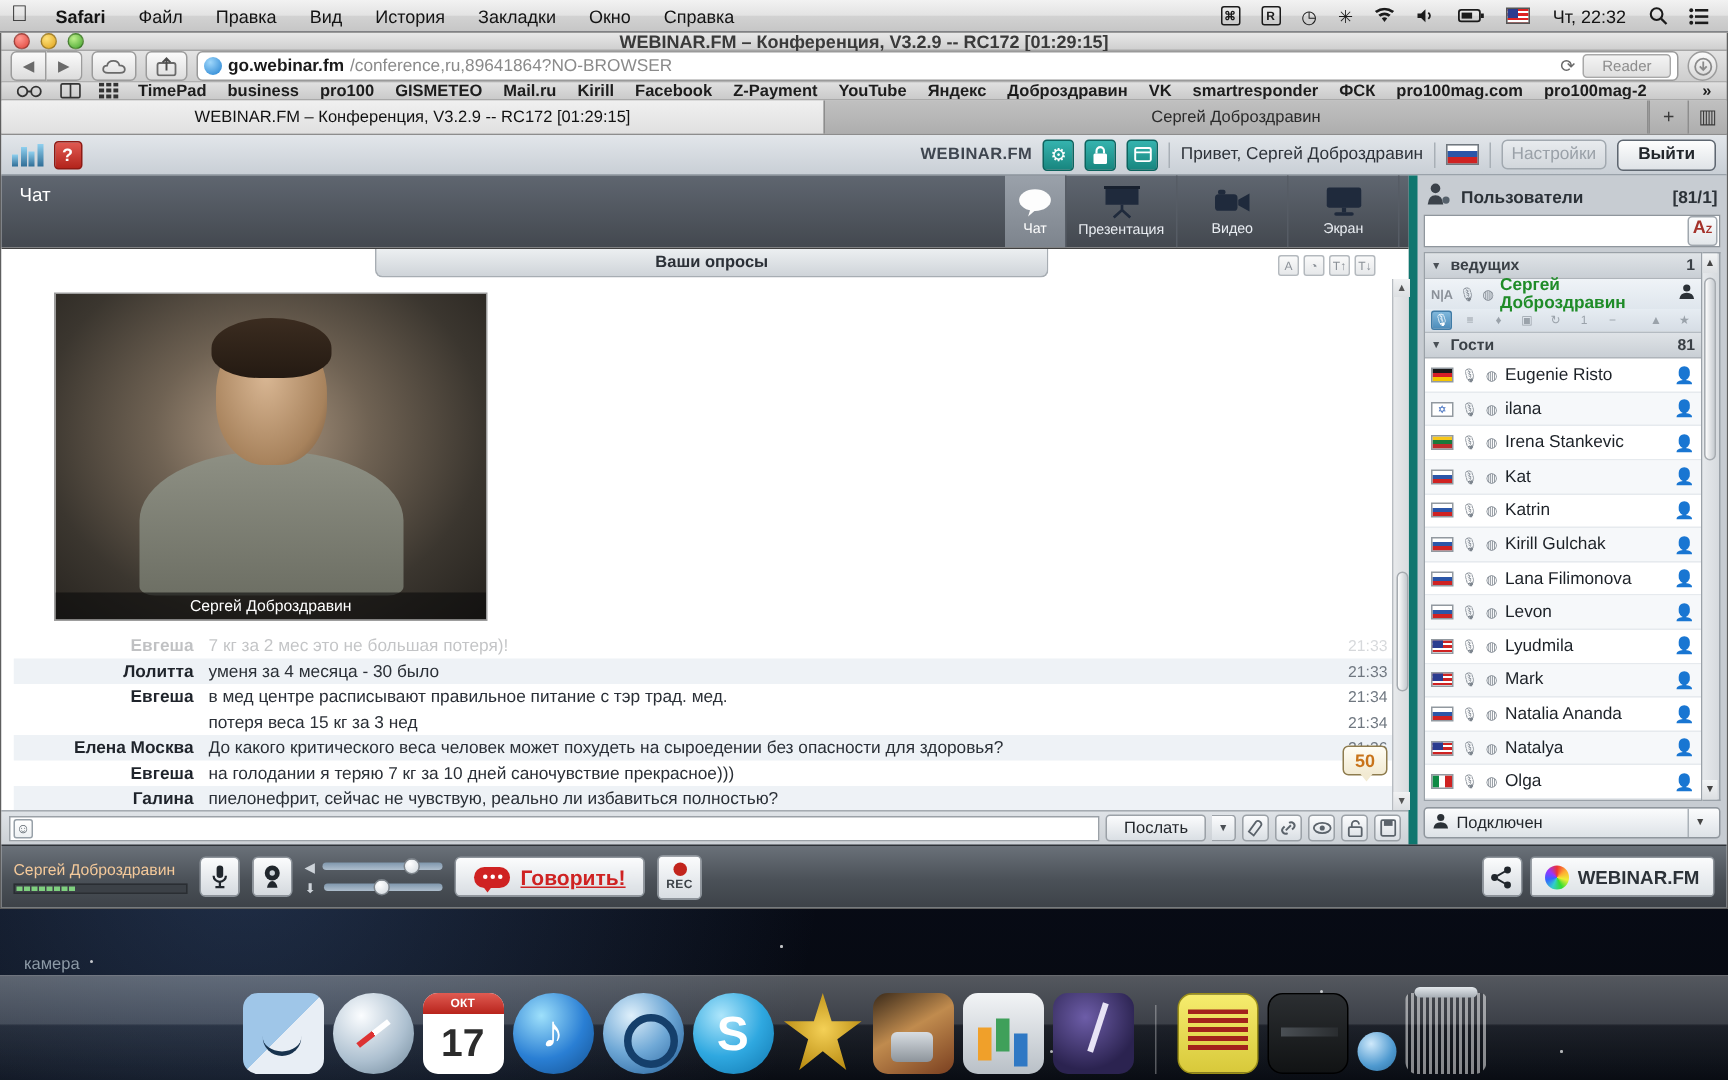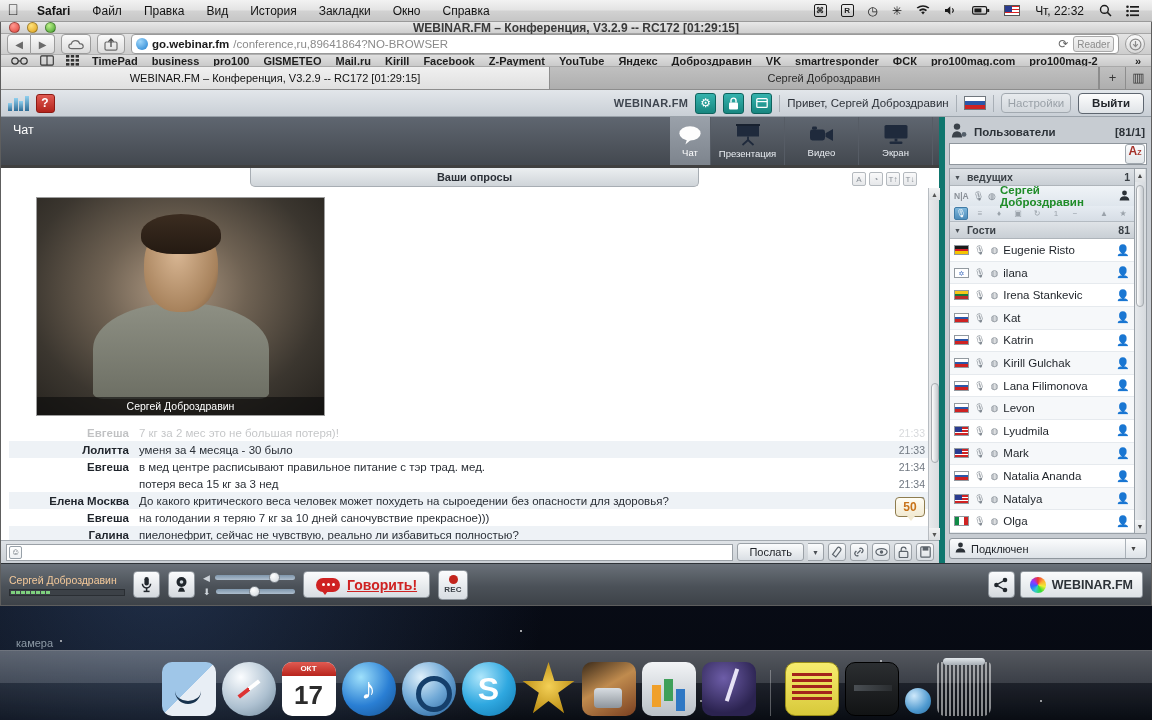--- a/index.html
+++ b/index.html
@@ -98,21 +98,21 @@
   .fav {
     width: 12px; height: 12px; border-radius: 50%;
     background: radial-gradient(circle at 35% 30%, #9fd7fb, #1f7fd0);
     flex: 0 0 auto;
   }
   .url-dom { font-weight: bold; color: #1a1a1a; }
   .url-rest { color: #8a8a8a; }
   .url-right { margin-left: auto; display: flex; align-items: center; gap: 5px; }
   .reload { color: #6a6a6a; font-size: 12px; }
   .reader {
-    height: 16px; padding: 0 3px; border: 1px solid #a8a8a8; border-radius: 3px;
+    height: 16px; padding: 0 12px; border: 1px solid #a8a8a8; border-radius: 3px;
     background: linear-gradient(180deg,#f4f4f4,#dfdfdf); color: #8c8c8c; font-size: 10px;
     display: flex; align-items: center;
   }
   .circbtn {
     width: 20px; height: 20px; border-radius: 50%;
     background: linear-gradient(180deg,#fbfbfb,#d8d8d8); border: 1px solid #9c9c9c;
     display: flex; align-items: center; justify-content: center; font-size: 11px; color: #777;
   }
 
   .bookmarks {
@@ -192,21 +192,21 @@
   .modes { position: absolute; right: 6px; top: 0; display: flex; height: 48px; }
   .mode {
     width: 41px; height: 48px; display: flex; flex-direction: column;
     align-items: center; justify-content: center; gap: 2px;
     font-size: 9.5px; color: #e9edf2; border-right: 1px solid #565c65;
   }
   .mode.wide { width: 74px; }
   .mode.active { background: linear-gradient(180deg,#9aa1aa,#7d848d); color: #fff; }
   .mode svg { display: block; }
 
-  .stage { flex: 1; background: #fff; position: relative; min-height: 0; border-top: 3px solid #404040; }
+  .stage { flex: 1; background: #fff; position: relative; min-height: 0; border-top: 1px solid #404040; }
   .polls-bar {
     position: absolute; left: 249px; top: 0; width: 449px; height: 19px;
     background: linear-gradient(180deg,#eceff1,#cfd4d9);
     border: 1px solid #a7adb3; border-top: none; border-radius: 0 0 5px 5px;
     display: flex; align-items: center; justify-content: center;
     font-size: 11px; font-weight: bold; color: #2b3037;
   }
   .stage-tools { position: absolute; right: 22px; top: 4px; display: flex; gap: 3px; }
   .stool {
     width: 14px; height: 14px; border: 1px solid #b4b9be; border-radius: 2px;

